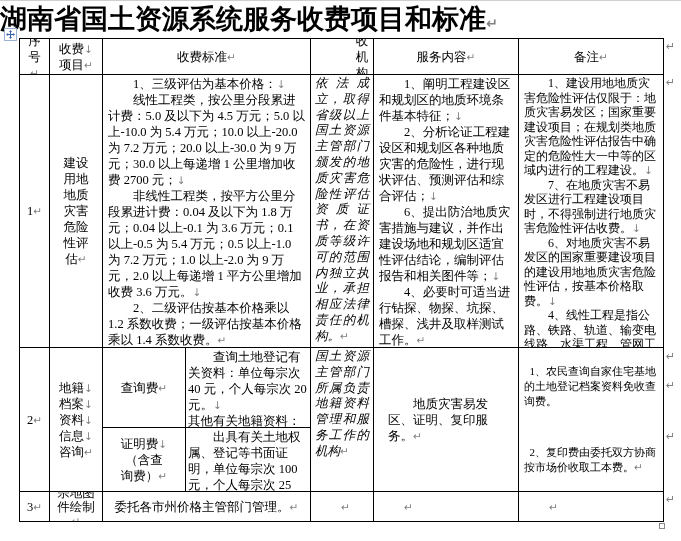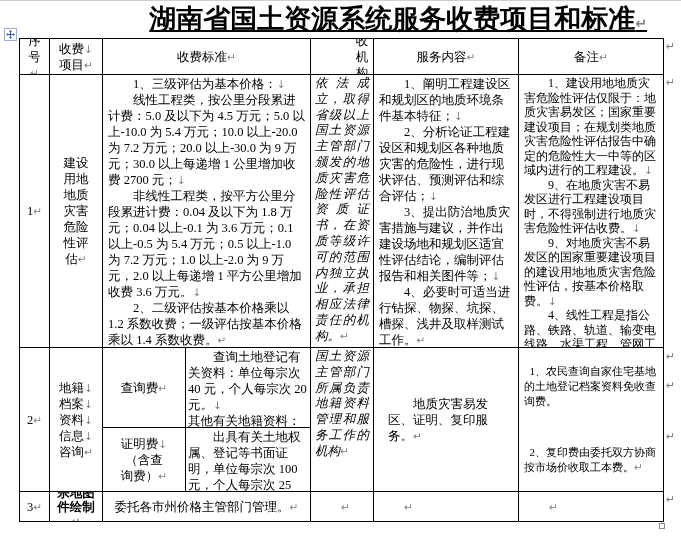--- a/index.html
+++ b/index.html
@@ -2,24 +2,23 @@
 <html><head>
 <meta charset="utf-8">
 <style>
   html,body{margin:0;padding:0;}
   body{
     width:681px;height:541px;position:relative;background:#fff;
     font-family:"Liberation Serif",serif;color:#000;overflow:hidden;
   }
   .topline{position:absolute;left:0;top:0;width:681px;height:1px;background:#cfcfcf;}
   .title{
-    position:absolute;left:0;top:1px;width:647px;text-align:right;
+    position:absolute;left:0;top:1px;width:647px;text-align:left;
     font-size:27px;font-weight:bold;font-family:"Liberation Sans",sans-serif;
     white-space:nowrap;
-    text-decoration:underline;
   }
   .movebox{
     position:absolute;left:4px;top:28px;width:13px;height:13px;
     border:1px solid #9ab0d4;background:#fff;box-sizing:border-box;
     display:flex;align-items:center;justify-content:center;cursor:move;
   }
   table.doc{
     position:absolute;left:19px;top:38px;width:644px;
     border-collapse:collapse;table-layout:fixed;
   }
@@ -137,29 +136,29 @@
     </td>
     <td>
       <div class="cc h272 agv" style="padding:1px 4px;">
         <p class="p0 j"><span>依法成立，取得省级以上国土资源主管部门颁发的地质灾害危险性评估资质证书，在资质等级许可的范围内独立执业，承担相应法律责任的机构。</span><span class="mk">↵</span></p>
       </div>
     </td>
     <td>
       <div class="cc h272">
         <p class="para"><span>1、阐明工程建设区和规划区的地质环境条件基本特征；</span><span class="mk">↓</span></p>
         <p class="para"><span>2、分析论证工程建设区和规划区各种地质灾害的危险性，进行现状评估、预测评估和综合评估；</span><span class="mk">↓</span></p>
-        <p class="para"><span>3、提出防治地质灾害措施与建议，并作出建设场地和规划区适宜性评估结论，编制评估报告和相关图件等；</span><span class="mk">↓</span></p>
+        <p class="para"><span>6、提出防治地质灾害措施与建议，并作出建设场地和规划区适宜性评估结论，编制评估报告和相关图件等；</span><span class="mk">↓</span></p>
         <p class="para"><span>4、必要时可适当进行钻探、物探、坑探、槽探、浅井及取样测试工作。</span><span class="mk">↵</span></p>
       </div>
     </td>
     <td>
       <div class="cc h272 note1">
         <p class="para"><span>1、建设用地地质灾害危险性评估仅限于：地质灾害易发区；国家重要建设项目；在规划类地质灾害危险性评估报告中确定的危险性大一中等的区域内进行的工程建设。</span><span class="mk">↓</span></p>
-        <p class="para"><span>9、在地质灾害不易发区进行工程建设项目时，不得强制进行地质灾害危险性评估收费。</span><span class="mk">↓</span></p>
-        <p class="para"><span>9、对地质灾害不易发区的国家重要建设项目的建设用地地质灾害危险性评估，按基本价格取费。</span><span class="mk">↓</span></p>
+        <p class="para"><span>7、在地质灾害不易发区进行工程建设项目时，不得强制进行地质灾害危险性评估收费。</span><span class="mk">↓</span></p>
+        <p class="para"><span>6、对地质灾害不易发区的国家重要建设项目的建设用地地质灾害危险性评估，按基本价格取费。</span><span class="mk">↓</span></p>
         <p class="para"><span>4、线性工程是指公路、铁路、轨道、输变电线路、水渠工程、管网工程等工程，其他工程则为非线性工程。</span></p>
       </div>
     </td>
   </tr>
 
   <tr>
     <td rowspan="2">
       <div class="cc h143 mid ctr">
             <p class="p0"><span>2</span><span class="mk">↵</span></p>
           </div>
@@ -220,21 +219,21 @@
     </td>
   </tr>
 
   <tr>
     <td>
       <div class="cc h29 mid ctr">
             <p class="p0"><span>3</span><span class="mk">↵</span></p>
           </div>
     </td>
     <td>
-      <div class="cc h29 mid ctr" style="line-height:14px;font-weight:bold;">
+      <div class="cc h29 mid ctr" style="line-height:14px;">
             <p class="p0">
         <span>宗地图</span><br>
         <span>件绘制</span><span class="mk">↵</span>
       </p>
           </div>
     </td>
     <td colspan="2">
       <div class="cc h29 mid ctr">
             <p class="p0"><span>委托各市州价格主管部门管理。</span><span class="mk">↵</span></p>
           </div>

